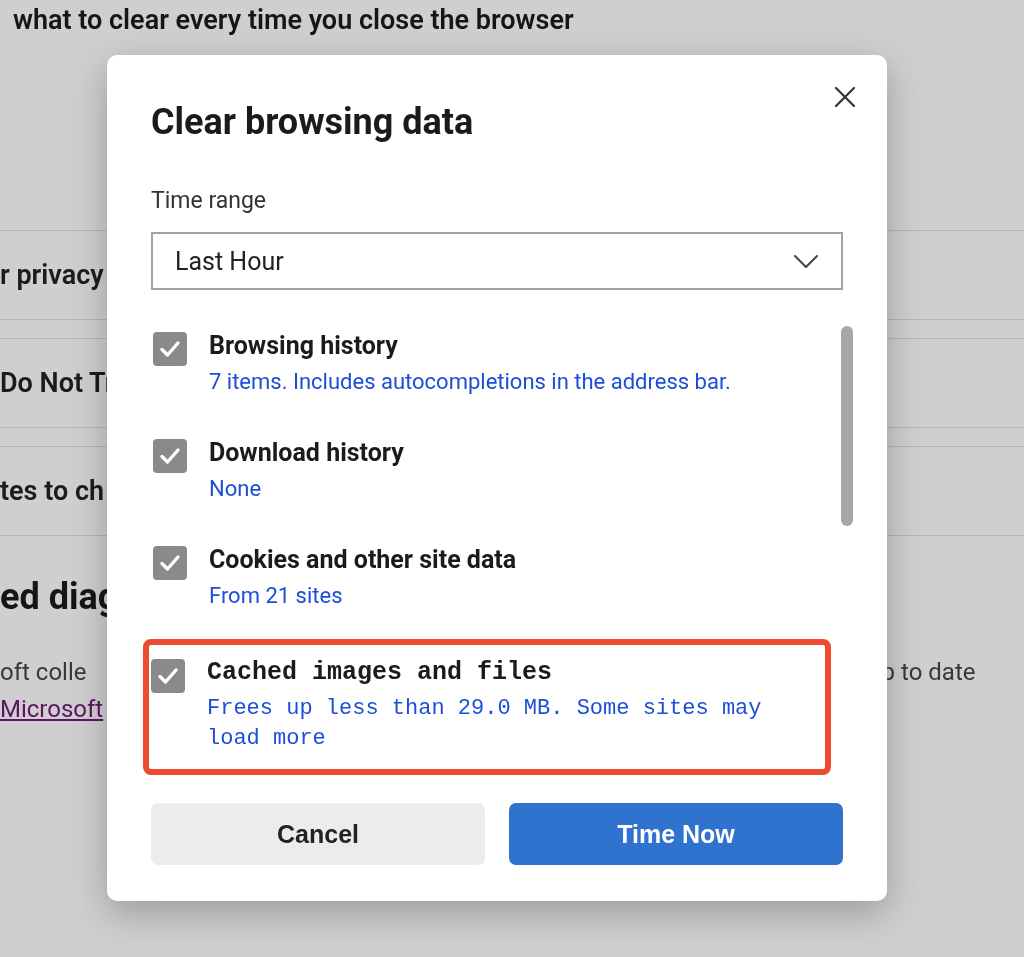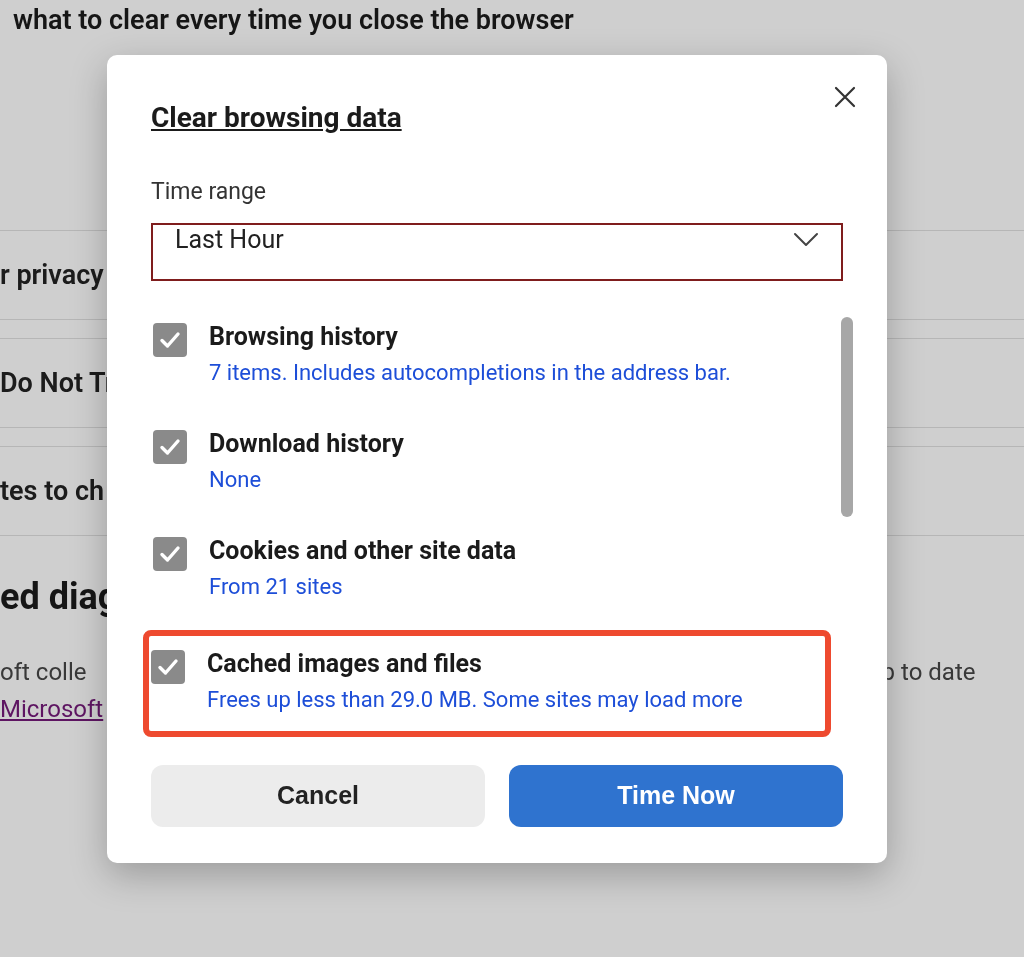--- a/index.html
+++ b/index.html
@@ -75,37 +75,36 @@
   }
   .dlg-close {
     position: absolute;
     top: 24px; right: 24px;
     width: 36px; height: 36px;
     display: flex; align-items: center; justify-content: center;
     cursor: pointer;
     color: #222;
   }
   .dlg-title {
-    font-size: 28px;
+    font-size: 36px;
     font-weight: 700;
     margin: 6px 0 44px 0;
-    text-decoration: underline;
   }
   .field-label {
     font-size: 23px;
     color: #333;
     margin-bottom: 18px;
   }
   .select {
-    border: 2px solid #7f1d1d;
+    border: 2px solid #a3a3a3;
     height: 58px;
     display: flex;
-    align-items: flex-start;
+    align-items: center;
     justify-content: space-between;
-    padding: 0 22px;
+    padding: 6px 22px;
     font-size: 25px;
     color: #222;
     cursor: pointer;
     margin-bottom: 34px;
   }
   .select .chev { color: #555; }
 
   .options-wrap {
     position: relative;
   }
@@ -121,20 +120,21 @@
     gap: 22px;
     padding: 6px 2px;
   }
   .option.highlight {
     outline: 6px solid #ee4a2f;
     outline-offset: 0;
     border-radius: 2px;
     padding: 12px 10px 16px 2px;
     margin-left: -2px;
     margin-right: -12px;
+    font-family: Liberation Mono, monospace;
   }
   .chk {
     flex: 0 0 auto;
     width: 34px; height: 34px;
     background: #8a8a8a;
     border-radius: 4px;
     display: flex; align-items: center; justify-content: center;
     margin-top: 2px;
     cursor: pointer;
   }
@@ -163,21 +163,21 @@
   }
 
   .btn-row {
     display: flex;
     gap: 24px;
     margin-top: 34px;
   }
   .btn {
     flex: 1 1 50%;
     height: 62px;
-    border-radius: 12px;
+    border-radius: 7px;
     display: flex;
     align-items: center;
     justify-content: center;
     font-size: 25px;
     font-weight: 600;
     cursor: pointer;
     border: none;
   }
   .btn.secondary {
     background: #ececec;

